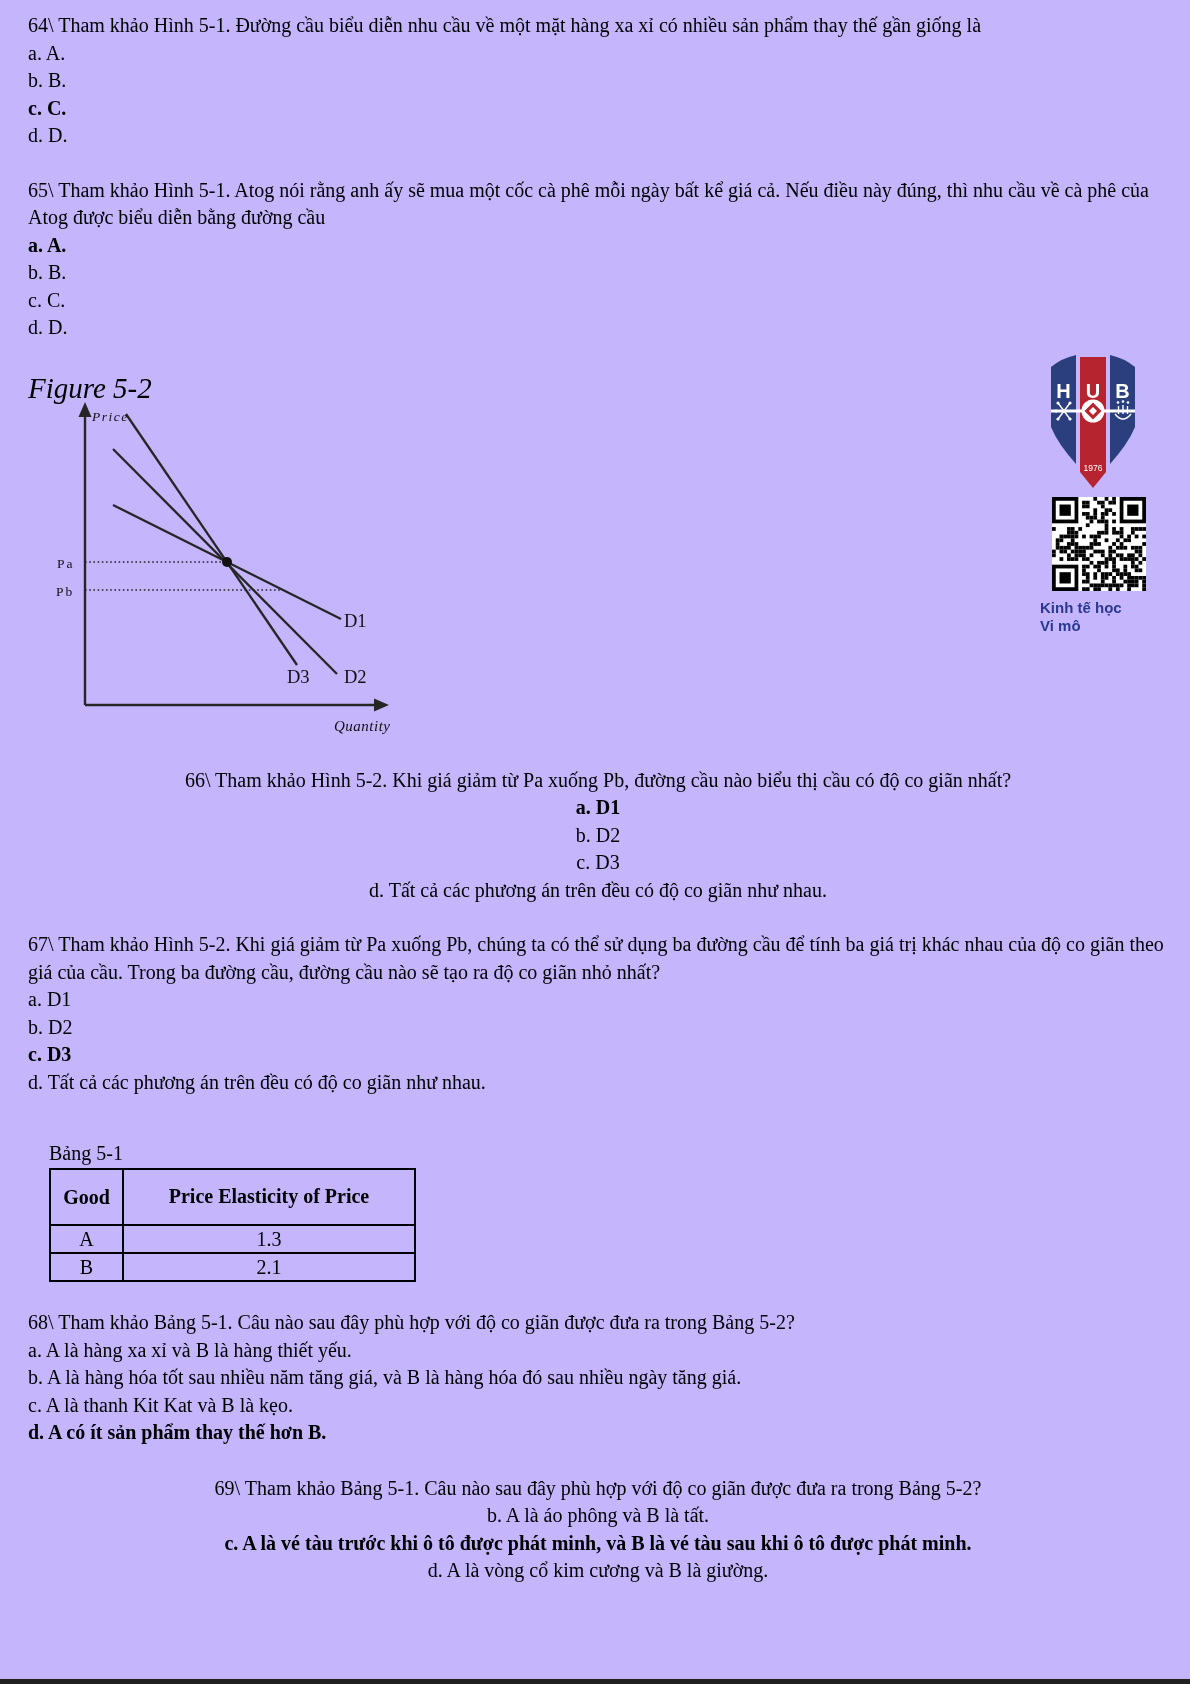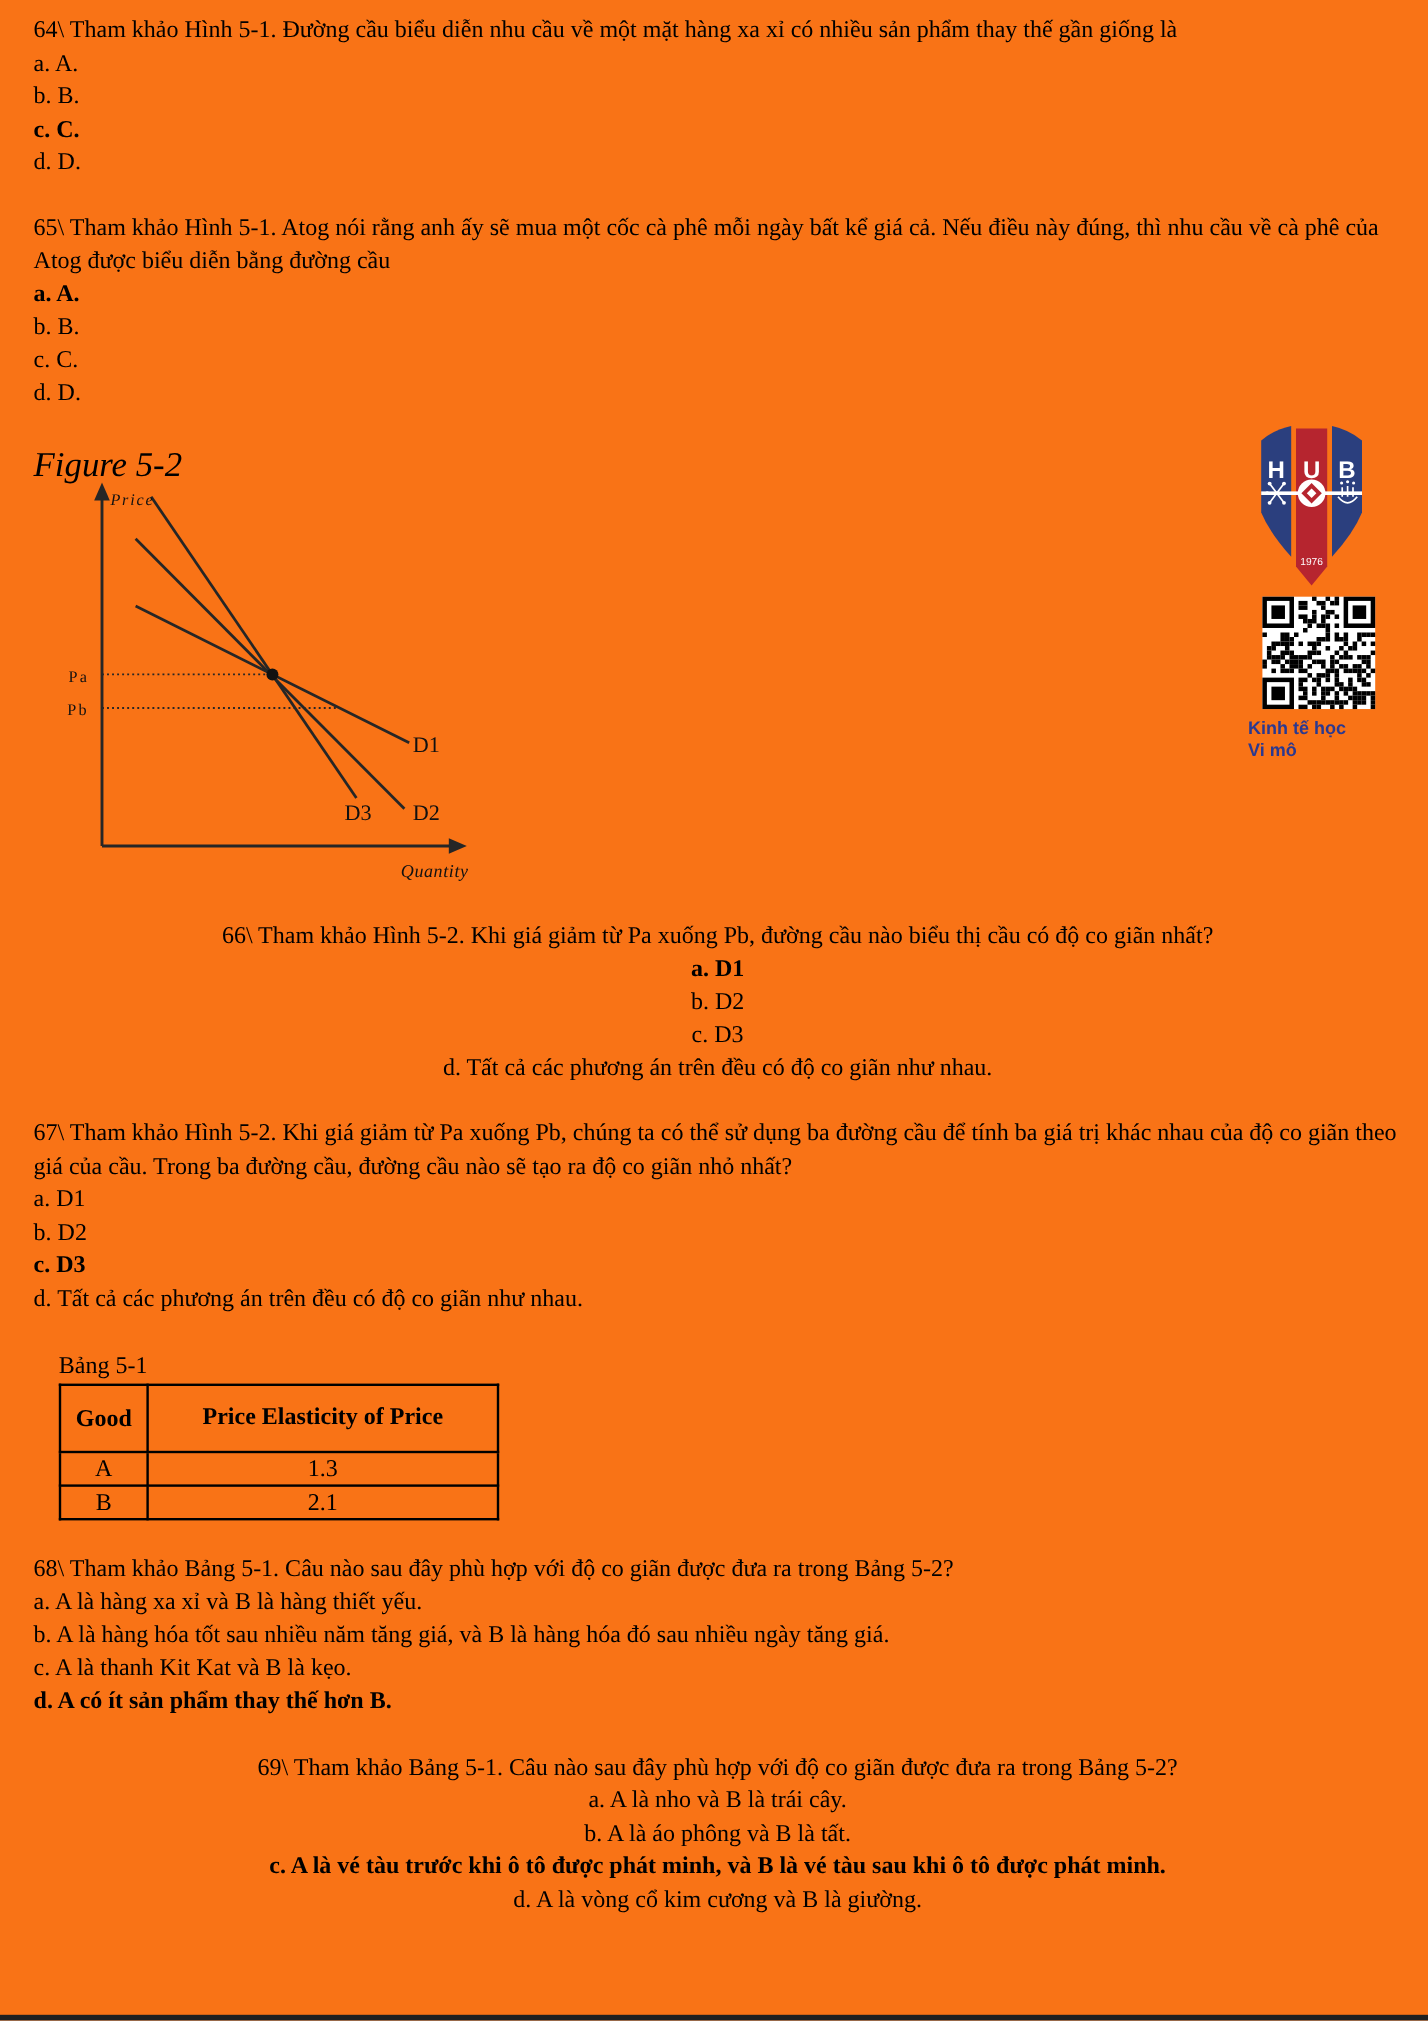--- a/index.html
+++ b/index.html
@@ -1,21 +1,21 @@
 <!DOCTYPE html>
 <html><head>
 <meta charset="utf-8">
 <style>
   * { margin: 0; padding: 0; box-sizing: border-box; }
   html, body { background: #ffffff; }
   .page {
     position: relative;
     width: 1190px;
     height: 1684px;
-    background: #f97316;
+    background: #c4b5fd;
     font-family: "Liberation Serif", serif;
     font-size: 20px;
     color: #000000;
     overflow: hidden;
   }
   .content {
     position: relative;
     width: 1140px;
     padding-top: 8px;
     margin-left: 28px;
@@ -42,21 +42,21 @@
   .qr-wrap { position: absolute; left: 1051px; top: 497px; width: 96px; height: 94px; }
   .logo-caption {
     position: absolute; left: 1040px; top: 599px; width: 116px;
     font-family: "Liberation Sans", sans-serif;
     font-weight: bold;
     font-size: 15px;
     line-height: 18px;
   }
 
   
-  .table-block { margin-top: 29px; padding-left: 21px; }
+  .table-block { margin-top: 44px; padding-left: 21px; }
   .table-caption { line-height: 27px; }
   table.elasticity { border-collapse: collapse; margin-top: 1px; }
   table.elasticity th, table.elasticity td {
     border: 2px solid #000;
     text-align: center;
     vertical-align: middle;
     font-size: 20px;
     padding: 0 4px;
   }
   table.elasticity th { font-weight: bold; }
@@ -163,21 +163,20 @@
     <div class="question" style="margin-top:27px;">
       <div class="q-text">68\ Tham khảo Bảng 5-1. Câu nào sau đây phù hợp với độ co giãn được đưa ra trong Bảng 5-2?</div>
       <div class="opt">a. A là hàng xa xỉ và B là hàng thiết yếu.</div>
       <div class="opt">b. A là hàng hóa tốt sau nhiều năm tăng giá, và B là hàng hóa đó sau nhiều ngày tăng giá.</div>
       <div class="opt">c. A là thanh Kit Kat và B là kẹo.</div>
       <div class="opt correct">d. A có ít sản phẩm thay thế hơn B.</div>
     </div>
 
     <div class="question" style="margin-top:28px;text-align:center;">
       <div class="q-text">69\ Tham khảo Bảng 5-1. Câu nào sau đây phù hợp với độ co giãn được đưa ra trong Bảng 5-2?</div>
-      <div class="opt">a. A là nho và B là trái cây.</div>
       <div class="opt">b. A là áo phông và B là tất.</div>
       <div class="opt correct">c. A là vé tàu trước khi ô tô được phát minh, và B là vé tàu sau khi ô tô được phát minh.</div>
       <div class="opt">d. A là vòng cổ kim cương và B là giường.</div>
     </div>
 
   </div>
 
   <div class="logo-wrap">
     <svg width="90" height="145" viewBox="0 0 90 145" xmlns="http://www.w3.org/2000/svg">
       <path d="M3,15 Q14,6 28,3 L28,112 Q10,92 3,75 Z" fill="#2b3f7e"></path>

